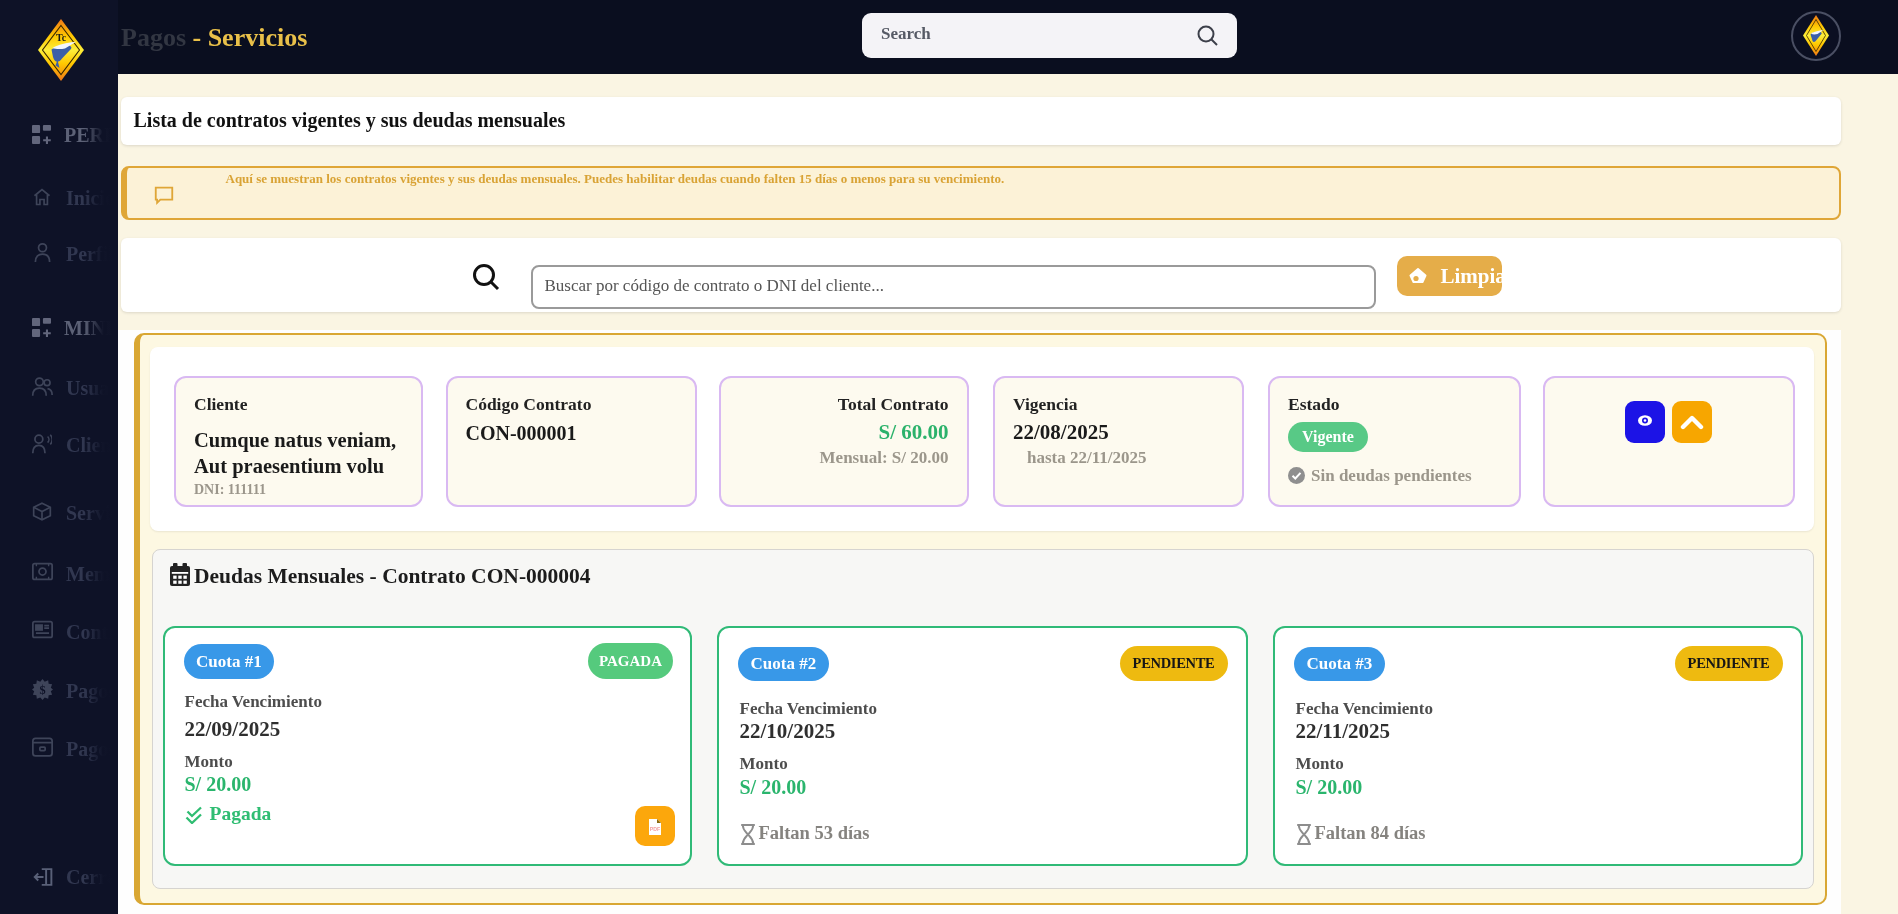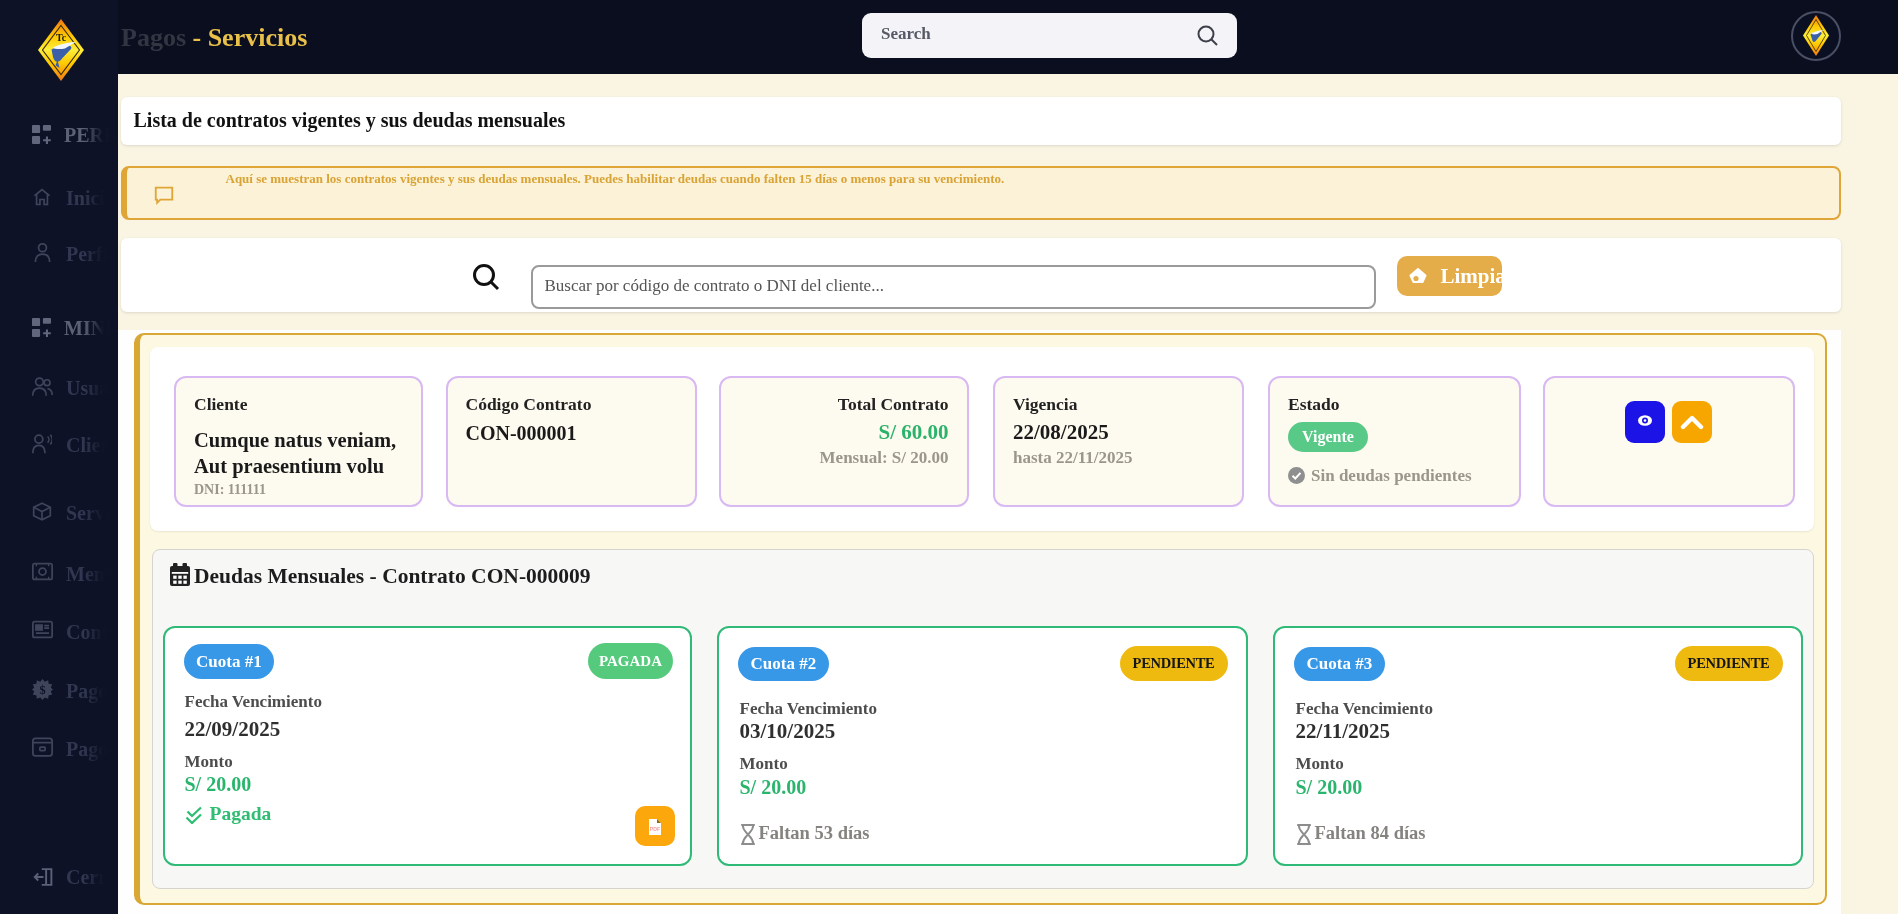--- a/index.html
+++ b/index.html
@@ -170,21 +170,21 @@
   <div class="b" style="font-size:20px; color:#1a1a1a; margin-top:7px;">CON-000001</div>
 </div>
 <div class="abs" style="left:718.5px; top:376px; width:250px; height:131px; background:#fdfaef; border:2px solid #d9b9f2; border-radius:12px; padding:16px 18px;text-align:right;">
   <div class="b" style="font-size:17.5px; color:#222;">Total Contrato</div>
   <div class="b" style="font-size:21px; color:#2bb26b; margin-top:5px;">S/ 60.00</div>
   <div class="b" style="font-size:17px; color:#9b968b; margin-top:3px;">Mensual: S/ 20.00</div>
 </div>
 <div class="abs" style="left:993px; top:376px; width:251px; height:131px; background:#fdfaef; border:2px solid #d9b9f2; border-radius:12px; padding:16px 18px;">
   <div class="b" style="font-size:17.5px; color:#222;">Vigencia</div>
   <div class="b" style="font-size:21px; color:#1a1a1a; margin-top:5px;">22/08/2025</div>
-  <div class="b" style="font-size:17px; color:#9b968b; margin-top:3px;">hasta 22/11/2025</div>
+  <div class="b" style="font-size:17px; color:#9b968b; margin-top:3px;margin-left:14px;">hasta 22/11/2025</div>
 </div>
 <div class="abs" style="left:1268px; top:376px; width:253px; height:131px; background:#fdfaef; border:2px solid #d9b9f2; border-radius:12px; padding:16px 18px;">
   <div class="b" style="font-size:17.5px; color:#222;">Estado</div>
   <div class="abs b" style="left:18px; top:44px; height:30px; line-height:30px; background:#58c986; border-radius:15px; color:#fff; font-size:16px; padding:0 14px;">Vigente</div>
   <div class="abs" style="left:18px; top:89px;">
     <svg width="17" height="17" viewBox="0 0 17 17">
         <circle cx="8.5" cy="8.5" r="8.5" fill="#8f8f8f"></circle>
         <path d="M4.5 8.8 L7.3 11.5 L12.5 5.8" fill="none" stroke="#fff" stroke-width="2"></path>
       </svg>
   </div>
@@ -213,21 +213,21 @@
     <rect x="1.8" y="9" width="16.4" height="1.8" fill="#fff"></rect>
     <g fill="#fff">
       <rect x="3.2" y="12.6" width="3.4" height="3.2"></rect>
       <rect x="8.3" y="12.6" width="3.4" height="3.2"></rect>
       <rect x="13.4" y="12.6" width="3.4" height="3.2"></rect>
       <rect x="3.2" y="17.6" width="3.4" height="3.2"></rect>
       <rect x="8.3" y="17.6" width="3.4" height="3.2"></rect>
       <rect x="13.4" y="17.6" width="3.4" height="3.2"></rect>
     </g>
   </svg>
-<div class="abs b" style="left:194px; top:564px; font-size:21.5px; color:#1c1c1c;">Deudas Mensuales - Contrato CON-000009</div>
+<div class="abs b" style="left:194px; top:564px; font-size:21.5px; color:#1c1c1c;">Deudas Mensuales - Contrato CON-000004</div>
 
 <div class="abs" style="left:162.5px; top:626px; width:529.5px; height:240px; background:#fff; border:2px solid #30ba77; border-radius:12px;">
   <div class="abs b" style="left:19px; top:16px; height:35px; line-height:35px; background:#3898e8; border-radius:18px; color:#fff; font-size:17px; padding:0 12.5px;">Cuota #1</div>
   <div class="abs b" style="right:17px; top:15px; height:36px; line-height:36px; background:#55ca7d; border-radius:18px; color:#fff; font-size:15px; padding:0 11px;">PAGADA</div>
   <div class="abs b" style="left:20px; top:64px; font-size:17px; color:#4d4d4d;">Fecha Vencimiento</div>
   <div class="abs b" style="left:20px; top:89px; font-size:21px; color:#2f2f2f;">22/09/2025</div>
   <div class="abs b" style="left:20px; top:124px; font-size:17px; color:#4d4d4d;">Monto</div>
   <div class="abs b" style="left:20px; top:145px; font-size:20px; color:#2ab56d;">S/ 20.00</div>
   <svg class="abs" style="left:20px; top:178px;" width="18" height="18" viewBox="0 0 18 18" fill="none" stroke="#2fbd72" stroke-width="2.3">
       <path d="M2.5 5.5 L7 10 L16 1.5"></path>
@@ -240,21 +240,21 @@
         <path d="M10 0 L10 5 L15 5" fill="#8a6a10"></path>
         <text x="7.5" y="14.5" font-size="6.5" font-weight="bold" text-anchor="middle" fill="#f4a0a0" font-family="Liberation Sans">PDF</text>
       </svg>
   </div>
 </div>
 
 <div class="abs" style="left:716.5px; top:626px; width:531px; height:240px; background:#fff; border:2px solid #30ba77; border-radius:12px;">
   <div class="abs b" style="left:19px; top:19px; height:34px; line-height:34px; background:#3898e8; border-radius:17px; color:#fff; font-size:17px; padding:0 13px;">Cuota #2</div>
   <div class="abs b" style="right:18px; top:18px; height:35px; line-height:35px; background:#eeba10; border-radius:18px; color:#161616; font-size:14.5px; letter-spacing:-0.3px; padding:0 13px;">PENDIENTE</div>
   <div class="abs b" style="left:21px; top:71px; font-size:17px; color:#4d4d4d;">Fecha Vencimiento</div>
-  <div class="abs b" style="left:21px; top:91px; font-size:21px; color:#2f2f2f;">03/10/2025</div>
+  <div class="abs b" style="left:21px; top:91px; font-size:21px; color:#2f2f2f;">22/10/2025</div>
   <div class="abs b" style="left:21px; top:126px; font-size:17px; color:#4d4d4d;">Monto</div>
   <div class="abs b" style="left:21px; top:148px; font-size:20px; color:#2ab56d;">S/ 20.00</div>
   <svg class="abs" style="left:21px; top:196px;" width="16" height="21" viewBox="0 0 15 20" fill="none" stroke="#8d8d8d" stroke-width="1.8">
       <path d="M1 1 H14 M1 19 H14 M2.5 1 C2.5 6 6 8 7.5 10 C9 8 12.5 6 12.5 1 M2.5 19 C2.5 14 6 12 7.5 10 C9 12 12.5 14 12.5 19"></path>
     </svg>
   <div class="abs b" style="left:40px; top:195px; font-size:18.5px; color:#85837f;">Faltan 53 días</div>
 </div>
 
 <div class="abs" style="left:1272.5px; top:626px; width:530px; height:240px; background:#fff; border:2px solid #30ba77; border-radius:12px;text-decoration:underline;">
   <div class="abs b" style="left:19px; top:19px; height:34px; line-height:34px; background:#3898e8; border-radius:17px; color:#fff; font-size:17px; padding:0 13px;">Cuota #3</div>

